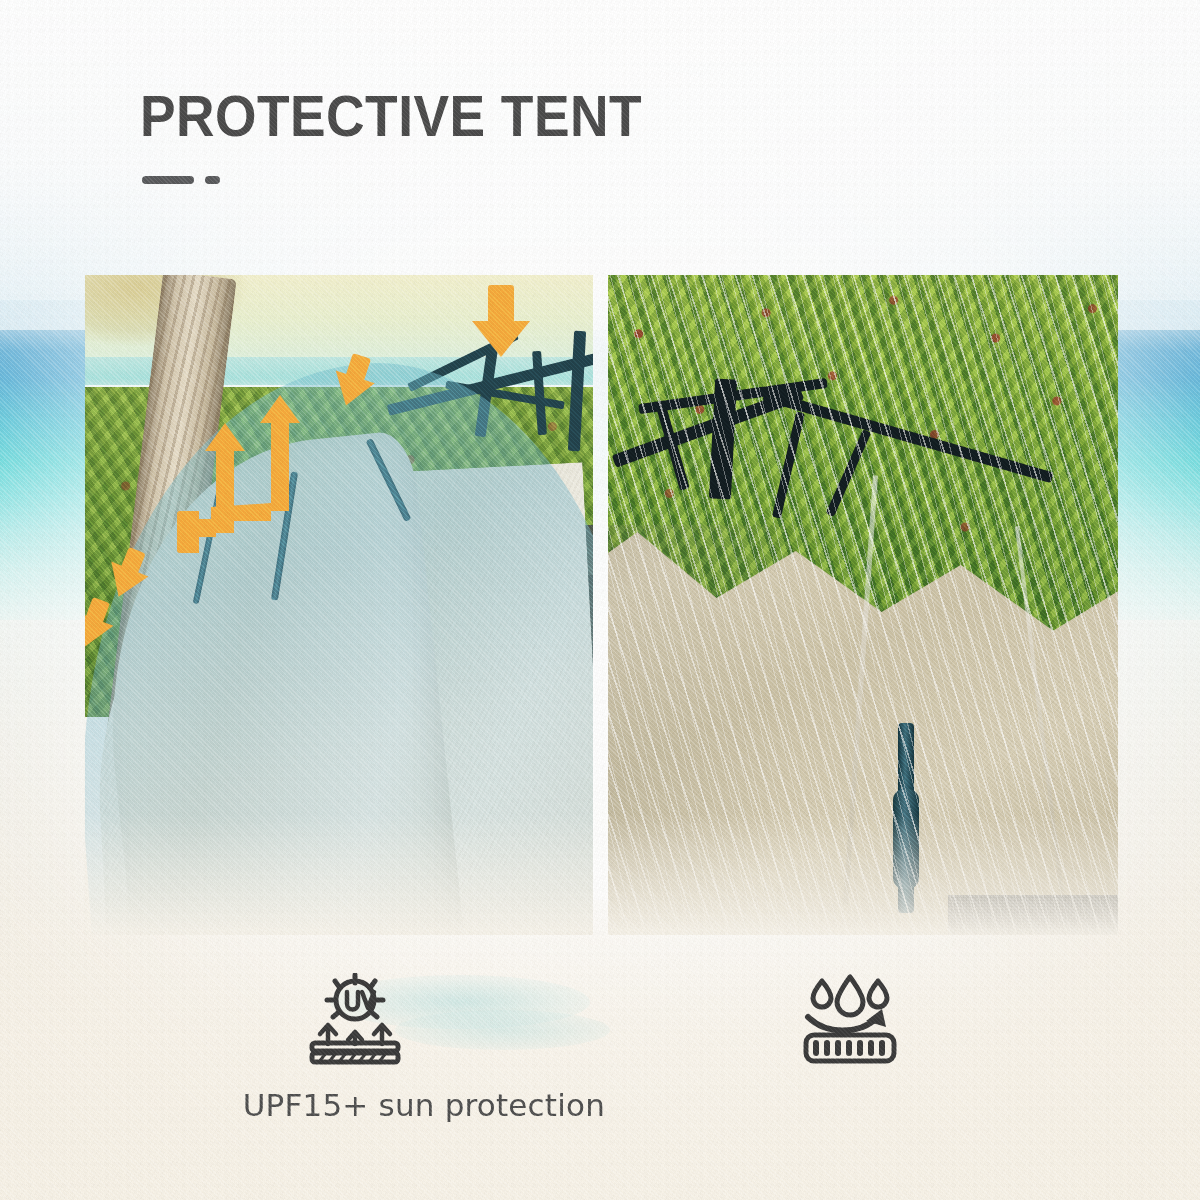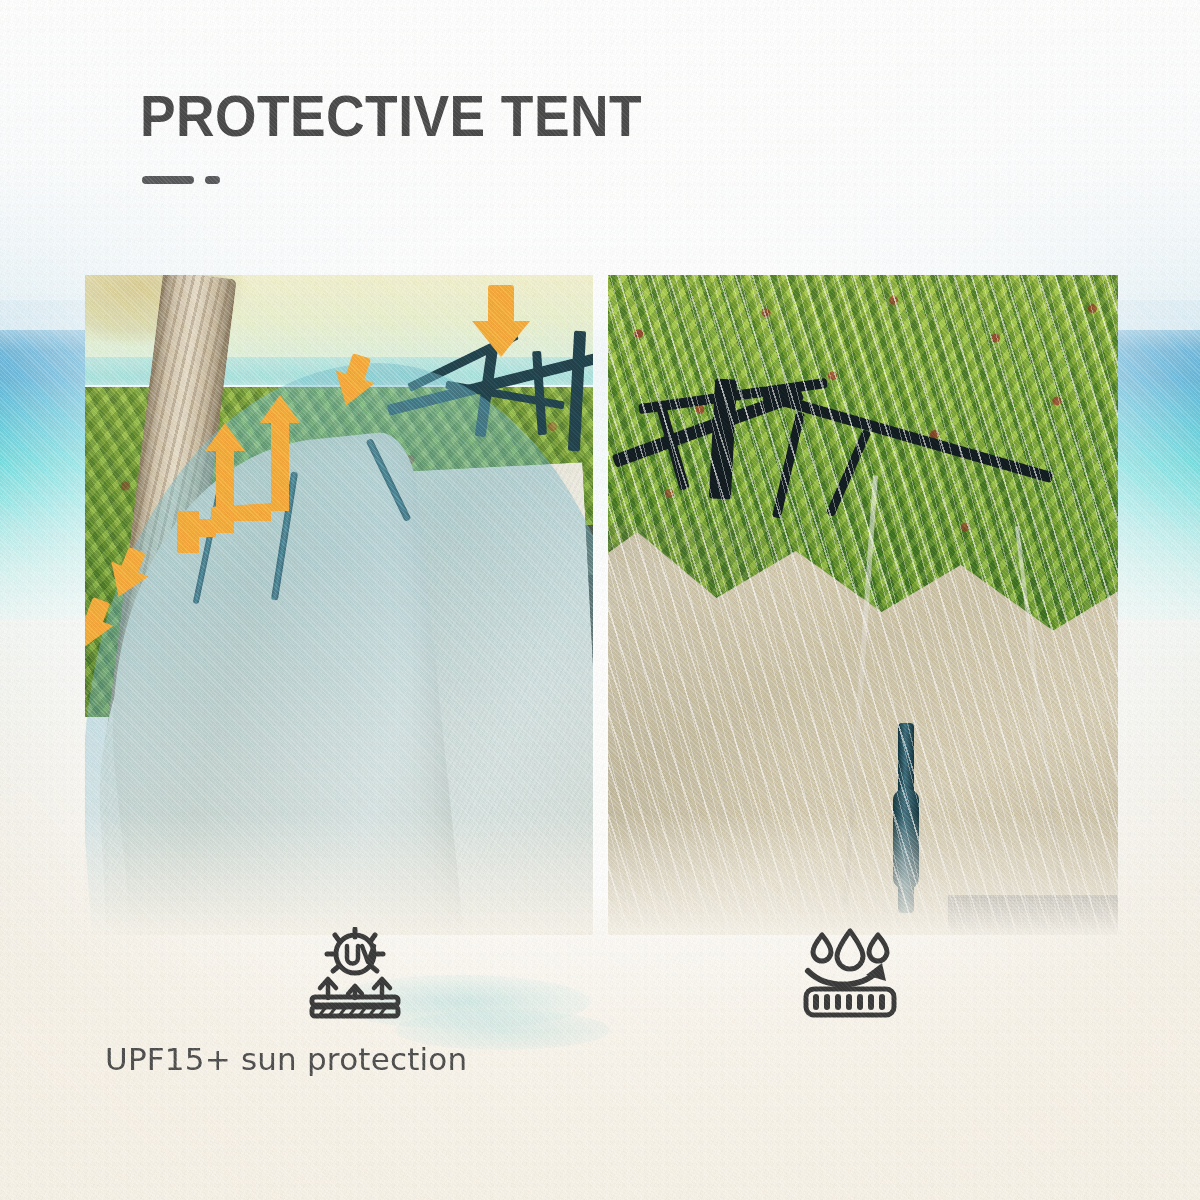--- a/index.html
+++ b/index.html
@@ -172,21 +172,21 @@
     opacity:.85;}
   .rain2{position:absolute;left:-60px;top:-40px;width:680px;height:760px;pointer-events:none;
     background:repeating-linear-gradient(76deg,
       rgba(255,255,255,.34) 0 1px,
       rgba(255,255,255,0) 1px 9px);}
 
   
   .arrows{position:absolute;left:0;top:0;width:100%;height:100%;}
 
   
-  .feature{position:absolute;top:927px;width:500px;text-align:left;}
+  .feature{position:absolute;top:973px;width:500px;text-align:right;}
   #featL{left:105px;}
   #featR{left:600px;}
   .ficon{height:92px;display:flex;align-items:center;justify-content:center;}
   .fcap{margin-top:22px;font-size:31px;color:#4e4e4e;font-family:"DejaVu Sans",sans-serif;letter-spacing:.2px;}
   
   .smudge{position:absolute;left:330px;top:975px;width:260px;height:54px;border-radius:50%;
     background:radial-gradient(ellipse at 50% 50%, rgba(176,222,222,.55) 0%, rgba(200,232,230,.25) 60%, rgba(255,255,255,0) 100%);}
   .smudge2{position:absolute;left:395px;top:1010px;width:215px;height:40px;border-radius:50%;
     background:radial-gradient(ellipse at 50% 50%, rgba(182,224,224,.45) 0%, rgba(255,255,255,0) 100%);}
 </style>

